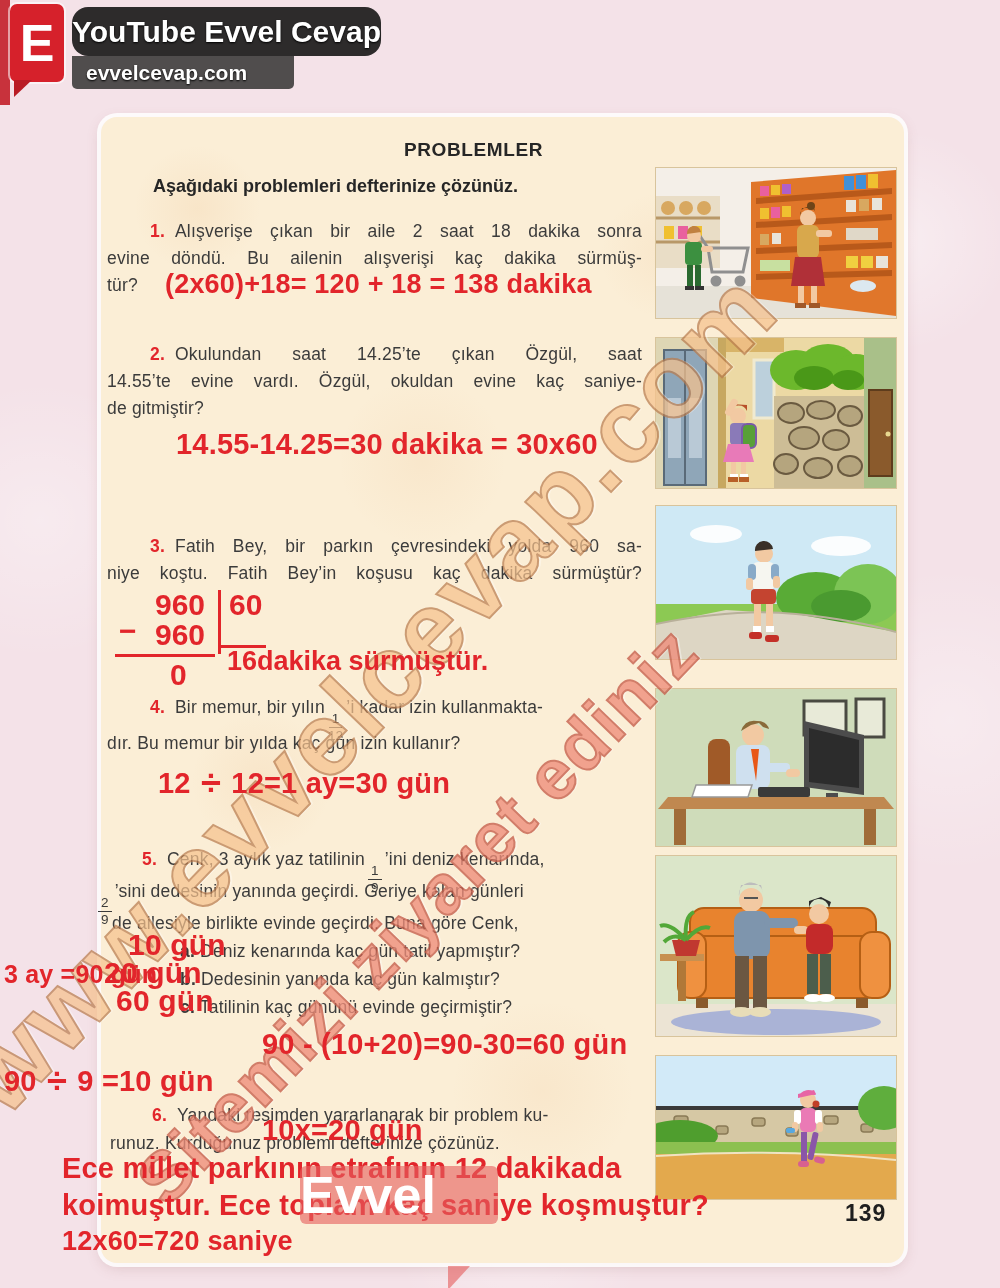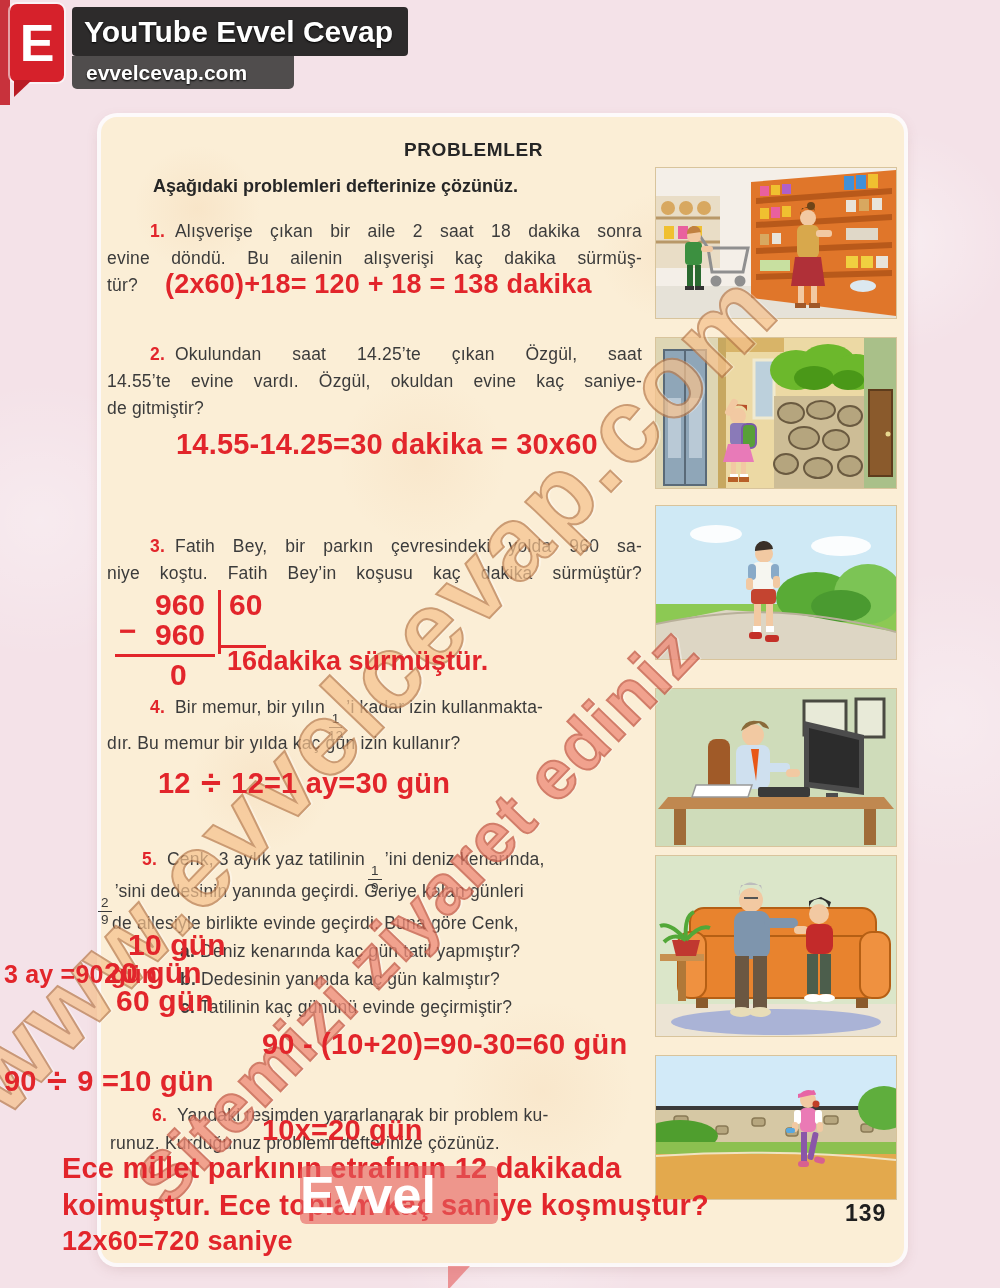--- a/index.html
+++ b/index.html
@@ -10,22 +10,22 @@
       radial-gradient(220px 220px at 950px 720px, rgba(255,255,255,.30), transparent 70%),
       radial-gradient(200px 200px at 40px 520px, rgba(255,255,255,.30), transparent 70%),
       radial-gradient(180px 180px at 520px 1240px, rgba(255,255,255,.28), transparent 70%),
       #f4e2e8;}
   
   .edge-stripe{position:absolute;left:0;top:0;width:10px;height:105px;background:#c8323c;}
   .logo{position:absolute;left:10px;top:4px;width:54px;height:78px;background:#d6212b;border-radius:7px;
         display:flex;align-items:center;justify-content:center;color:#fff;font-size:52px;font-weight:bold;
         box-shadow:0 0 0 2px rgba(255,255,255,.55);}
   .logo-tail{position:absolute;left:14px;top:80px;width:0;height:0;border-left:18px solid #b91c25;border-bottom:17px solid transparent;}
-  .hbar{position:absolute;left:72px;top:7px;width:336px;height:49px;background:#2d2b2b;border-radius:4px;
-        color:#fff;font-size:30px;font-weight:bold;display:flex;align-items:center;padding-left:12px;box-sizing:border-box;
+  .hbar{position:absolute;left:72px;top:7px;width:309px;height:49px;background:#2d2b2b;border-radius:16px;
+        color:#fff;font-size:30px;font-weight:bold;display:flex;align-items:center;padding-left:0;box-sizing:border-box;
         text-shadow:0 1px 2px #000;}
   .hbar2{position:absolute;left:72px;top:56px;width:222px;height:33px;background:#504d4d;border-radius:0 0 5px 5px;
         color:#fff;font-size:21px;font-weight:bold;display:flex;align-items:center;padding-left:14px;box-sizing:border-box;
         text-shadow:0 1px 2px #000;}
   
   .page{position:absolute;left:101px;top:117px;width:803px;height:1146px;border-radius:16px;
         background:
           radial-gradient(90px 90px at 12% 8%, rgba(224,150,80,.10), transparent 70%),
           radial-gradient(120px 120px at 40% 30%, rgba(224,150,80,.08), transparent 70%),
           radial-gradient(100px 100px at 20% 58%, rgba(224,150,80,.10), transparent 70%),

